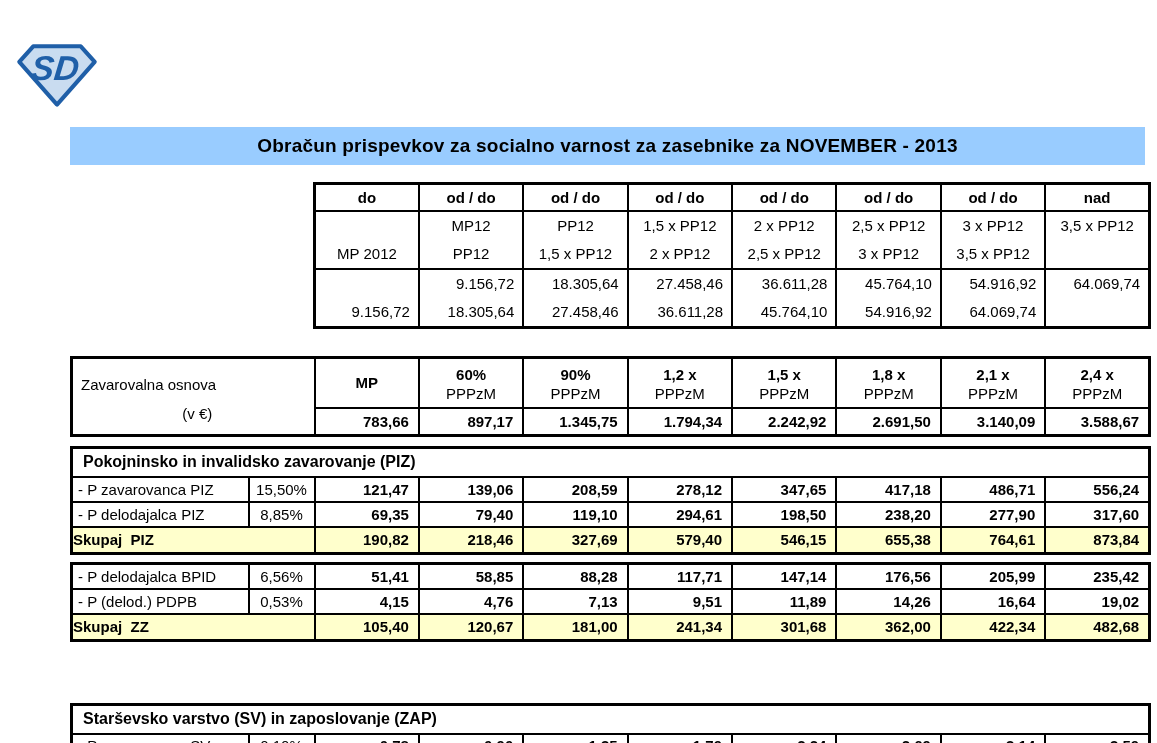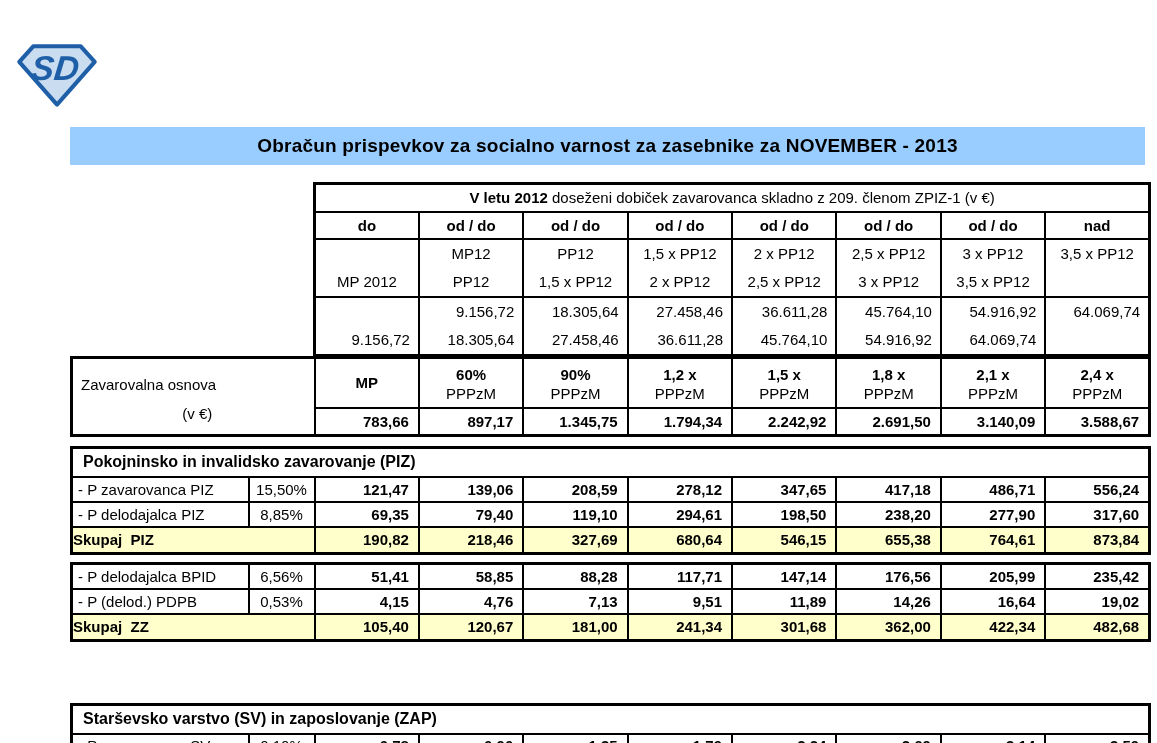--- a/index.html
+++ b/index.html
@@ -77,23 +77,20 @@
         <col style="width:104.4px">
           <col style="width:104.4px">
           <col style="width:104.4px">
           <col style="width:104.4px">
         <col style="width:104.4px">
           <col style="width:104.4px">
           <col style="width:104.4px">
           <col style="width:104.4px">
       </colgroup>
       <tbody>
-          <tr class="cap">
-        <td colspan="8"><span class="b">V letu 2012</span><span> doseženi dobiček zavarovanca skladno z 209. členom ZPIZ-1 (v €)</span></td>
-      </tr>
       <tr class="rng">
         <td>do</td>
         <td>od / do</td>
         <td>od / do</td>
         <td>od / do</td>
         <td>od / do</td>
         <td>od / do</td>
         <td>od / do</td>
         <td>nad</td>
       </tr>
@@ -274,21 +271,21 @@
             <td class="num">198,50</td>
             <td class="num">238,20</td>
             <td class="num">277,90</td>
             <td class="num">317,60</td>
           </tr>
           <tr class="t-row">
             <td class="t-lbl" colspan="2" style="background: rgb(255, 255, 204);">Skupaj&nbsp; PIZ</td>
             <td class="num" style="background: rgb(255, 255, 204);">190,82</td>
             <td class="num" style="background: rgb(255, 255, 204);">218,46</td>
             <td class="num" style="background: rgb(255, 255, 204);">327,69</td>
-            <td class="num" style="background: rgb(255, 255, 204);">680,64</td>
+            <td class="num" style="background: rgb(255, 255, 204);">579,40</td>
             <td class="num" style="background: rgb(255, 255, 204);">546,15</td>
             <td class="num" style="background: rgb(255, 255, 204);">655,38</td>
             <td class="num" style="background: rgb(255, 255, 204);">764,61</td>
             <td class="num" style="background: rgb(255, 255, 204);">873,84</td>
           </tr>
         </tbody>
       </table>
     </div>
   <div class="abs sec-wrap" style="top:562px">
       <table class="tbl sec">

